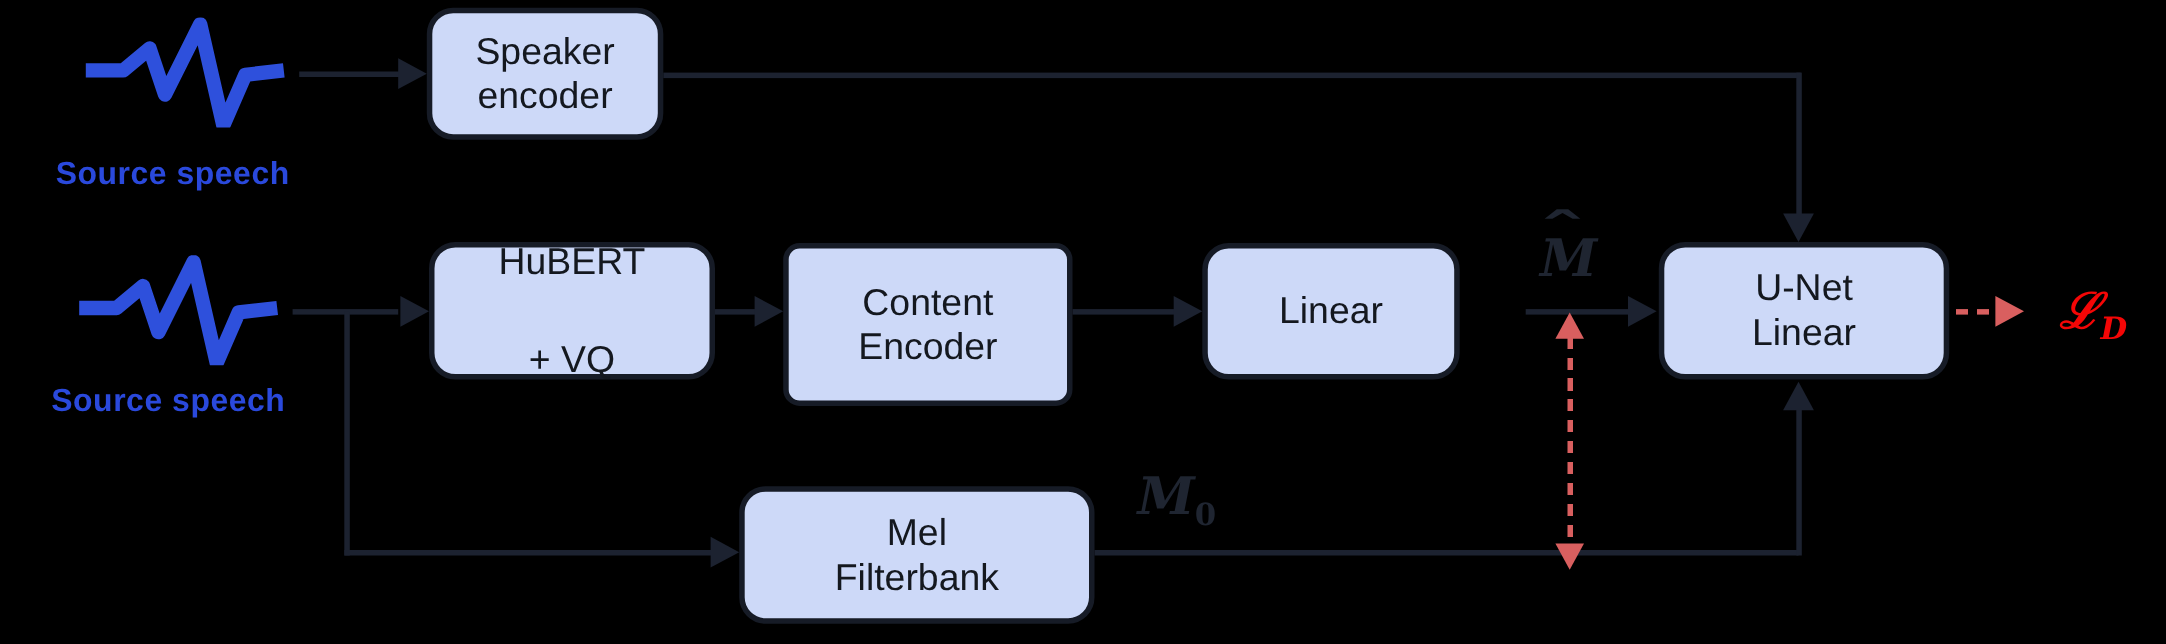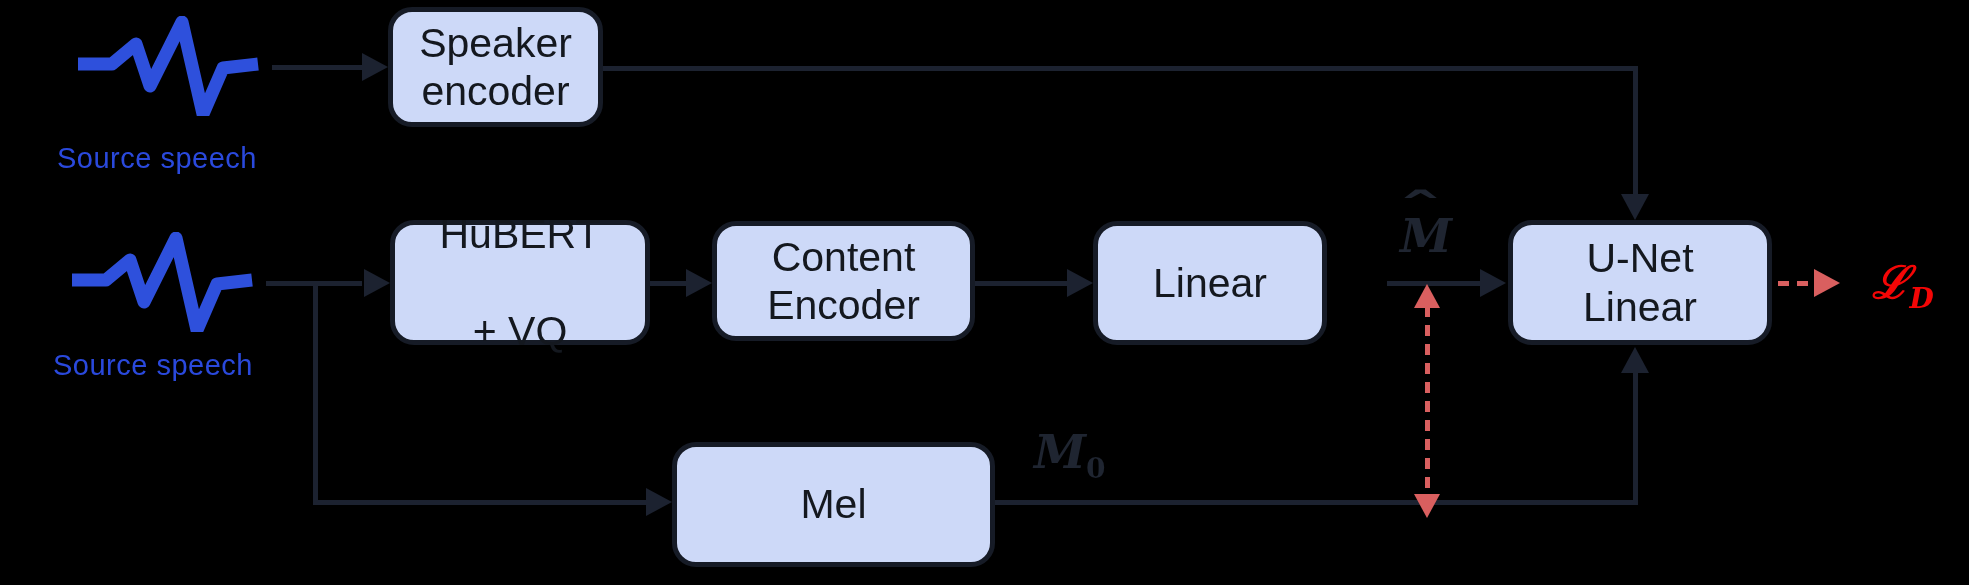--- a/index.html
+++ b/index.html
@@ -13,21 +13,21 @@
   
   .node{
     position:absolute;
     background:var(--box_fill,#cdd9f8);
     border:5px solid var(--box_border,#161b26);
     border-radius:24px;
     box-sizing:border-box;
     display:flex;flex-direction:column;
     align-items:center;justify-content:center;
     color:var(--box_text,#14181f);
-    font-size:41px;line-height:1.18;
+    font-size:34px;line-height:1.18;
     text-align:center;
   }
   
   .hline{position:absolute;height:5px;background:var(--line,#1c2230);}
   .vline{position:absolute;width:5px;background:var(--line,#1c2230);}
   .arr{position:absolute;width:0;height:0;}
   .arr-r{border-top:14px solid transparent;border-bottom:14px solid transparent;border-left:26px solid var(--line,#1c2230);}
   .arr-d{border-left:14px solid transparent;border-right:14px solid transparent;border-top:26px solid var(--line,#1c2230);}
   .arr-u{border-left:14px solid transparent;border-right:14px solid transparent;border-bottom:26px solid var(--line,#1c2230);}
   .arr-r.salmon{border-left-color:var(--salmon,#d95f5f);}
@@ -37,21 +37,21 @@
     background:repeating-linear-gradient(to bottom,var(--salmon,#d95f5f) 0 11px,transparent 11px 19px);}
   .dash-h{position:absolute;height:5px;
     background:repeating-linear-gradient(to right,var(--salmon,#d95f5f) 0 11px,transparent 11px 19px);}
   
   .wave{position:absolute;}
   .wave polyline{fill:none;stroke:var(--wave_blue,#2e50dc);stroke-width:13;stroke-linejoin:round;stroke-linecap:butt;}
   
   .src-label{
     position:absolute;width:230px;text-align:center;
     color:var(--label_blue,#2a49dc);
-    font-size:29px;font-weight:400;letter-spacing:0.5px;
+    font-size:29px;font-weight:700;letter-spacing:0.5px;
   }
   .math{
     position:absolute;
     font-family:"DejaVu Serif",serif;
     font-weight:bold;font-style:italic;
     color:var(--dark_math,#1f2531);
     font-size:47px;line-height:1;
   }
   .math .sub{font-size:28px;vertical-align:-10px;letter-spacing:0;}
   .math .sub-upright{font-style:normal;}
@@ -116,36 +116,37 @@
   <div class="node" style="left:388px;top:7px;width:215px;height:120px;">
     <span>Speaker</span>
     <span>encoder</span>
   </div>
 
   <div class="node" style="left:390px;top:220px;width:260px;height:125px;gap:48px;">
     <span>HuBERT</span>
     <span>+ VQ</span>
   </div>
 
-  <div class="node" style="left:712px;top:221px;width:263px;height:120px;">
+  <div class="node" style="left:712px;top:221px;width:263px;height:148px;border-radius:15px;">
     <span>Content</span>
     <span>Encoder</span>
   </div>
 
   <div class="node" style="left:1093px;top:221px;width:234px;height:124px;">
     <span>Linear</span>
   </div>
 
   <div class="node" style="left:1508px;top:220px;width:264px;height:125px;align-items:center;">
     <span>U-Net</span>
     <span>Linear</span>
   </div>
 
   <div class="node" style="left:672px;top:442px;width:323px;height:125px;align-items:center;">
     <span>Mel</span>
+    <span>Filterbank</span>
   </div>
 
   <div class="math" style="left:1400px;top:212px;">
     <span class="mhat-wrap"><span class="hat">ˆ</span><span>M</span></span>
   </div>
 
   <div class="math" style="left:1034px;top:428px;">
     <span>M</span><span class="sub sub-upright">0</span>
   </div>
 

